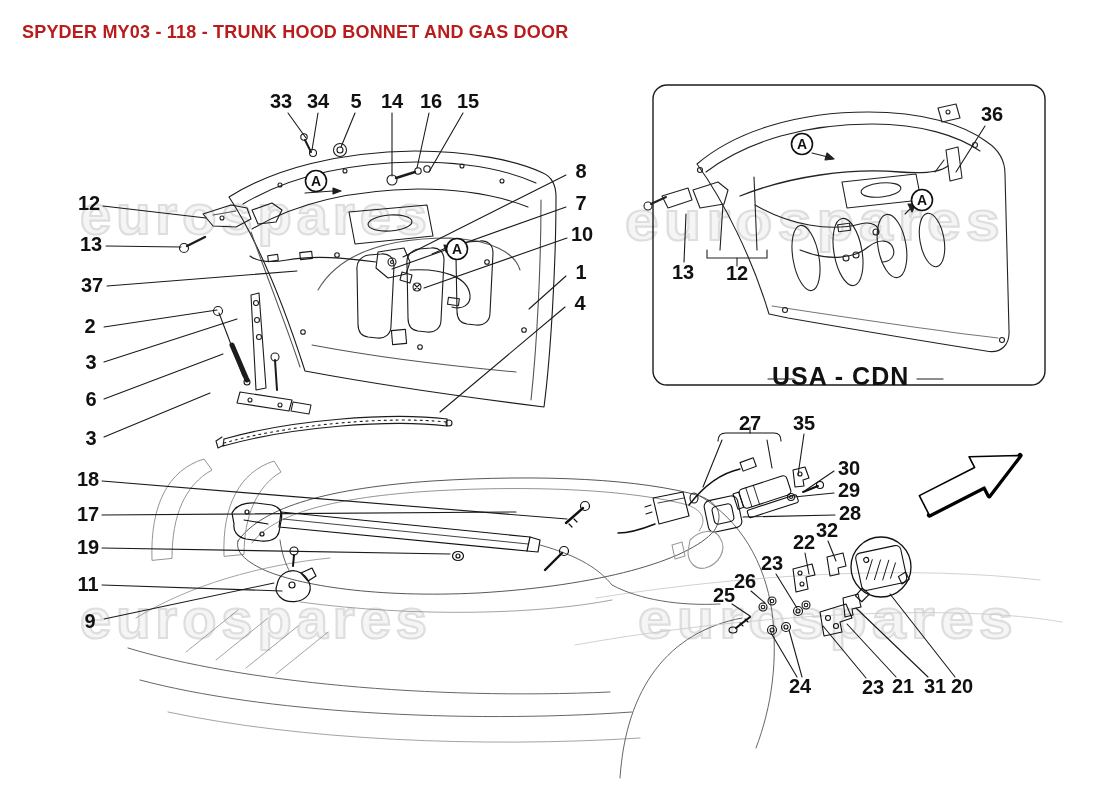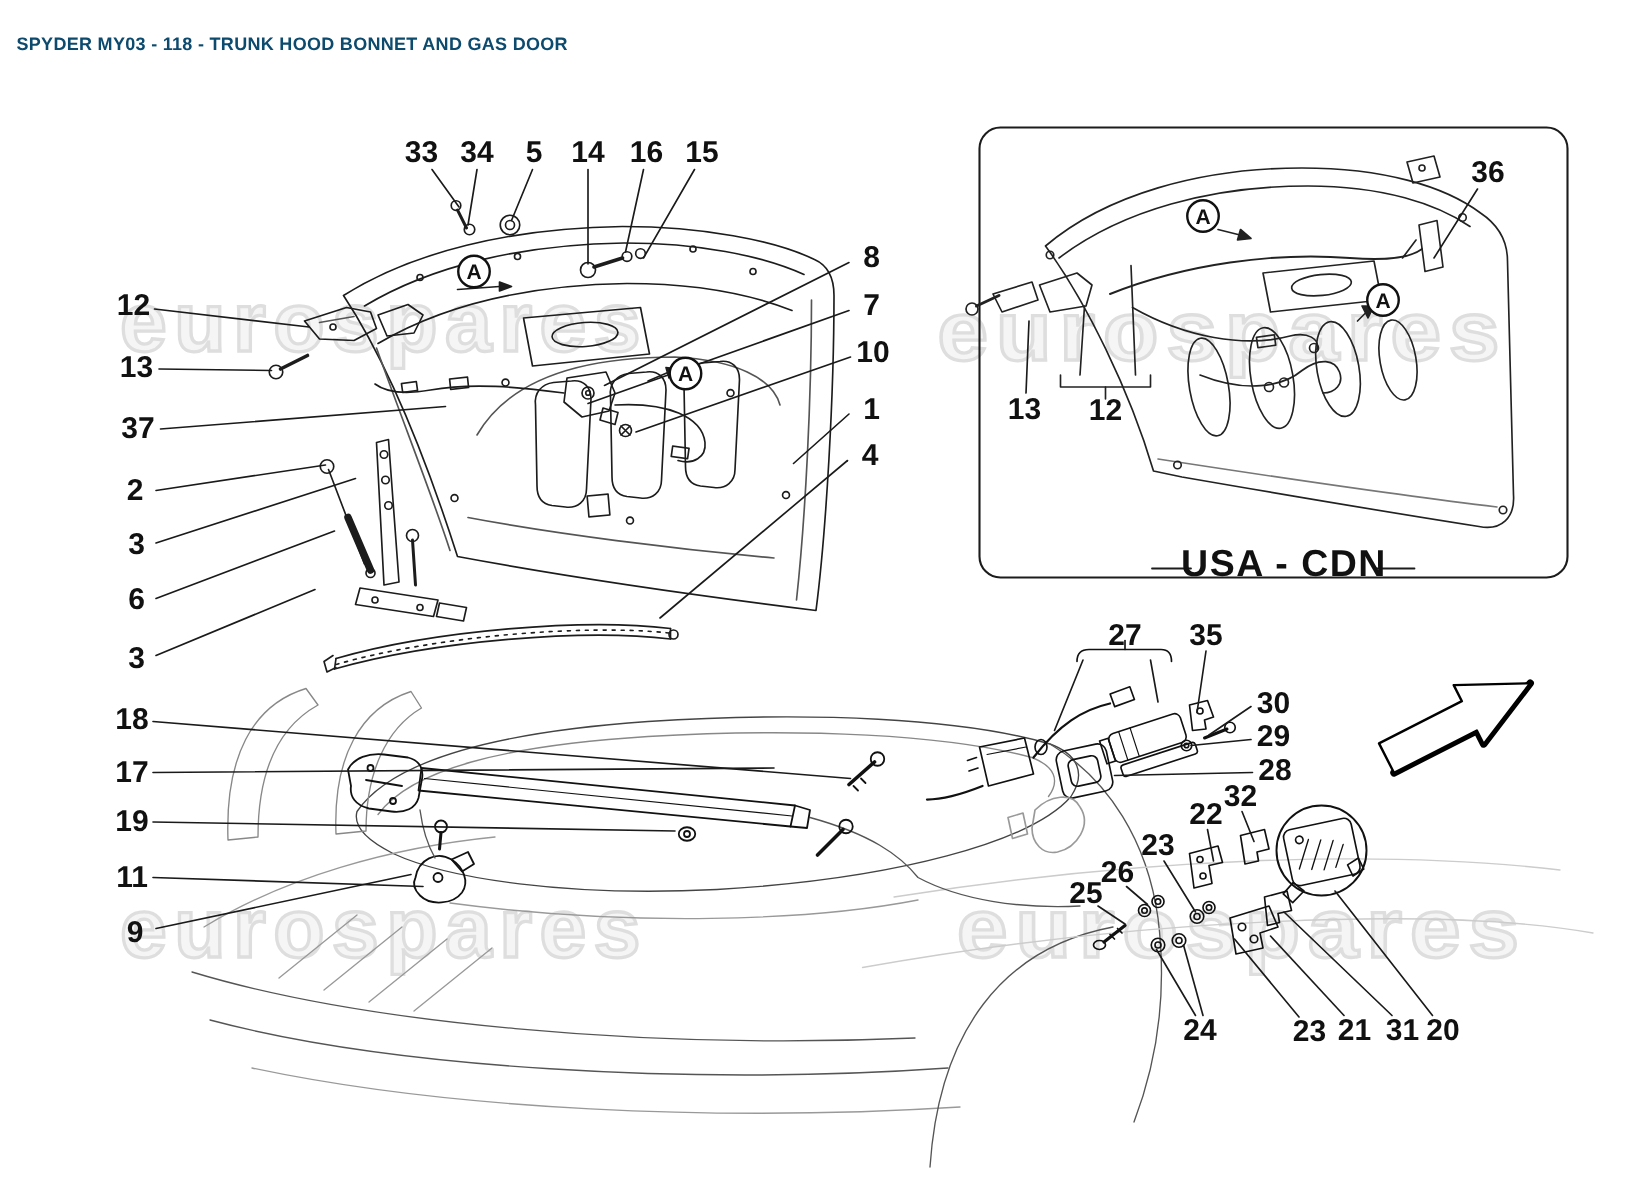--- a/index.html
+++ b/index.html
@@ -1,25 +1,25 @@
 <!DOCTYPE html>
 <html><head>
 <meta charset="utf-8">
 <style>
   html,body{margin:0;padding:0;background:#fff;}
   body{width:1100px;height:800px;position:relative;overflow:hidden;
        font-family:"Liberation Sans",sans-serif;}
-  .page-title{position:absolute;left:11px;top:22px;font-size:12px;font-weight:bold;
-       color:#0c4a6e;letter-spacing:.2px;z-index:3;white-space:nowrap;}
+  .page-title{position:absolute;left:22px;top:22px;font-size:18px;font-weight:bold;
+       color:#b91c1c;letter-spacing:.2px;z-index:3;white-space:nowrap;}
   .wm{position:absolute;z-index:0;font-weight:bold;font-size:56px;letter-spacing:5px;
       white-space:nowrap;color:#f5f5f5;-webkit-text-stroke:2.2px #dedede;
       text-stroke:2.2px #dedede;}
   .wm-wide{transform:scaleX(1.08);transform-origin:left center;}
   svg.diagram{position:absolute;left:0;top:0;z-index:1;}
-  .inset-caption{position:absolute;left:772px;top:362px;width:168px;text-align:center;
+  .inset-caption{position:absolute;left:772px;top:362px;width:168px;text-align:left;
       font-size:25px;font-weight:bold;color:#111;z-index:2;letter-spacing:1px;
       white-space:nowrap;}
   text.co{font-family:"Liberation Sans",sans-serif;font-size:20px;font-weight:bold;
       fill:#111;text-anchor:middle;stroke:none;}
   text.mk{font-family:"Liberation Sans",sans-serif;font-size:14px;font-weight:bold;
       fill:#111;text-anchor:middle;stroke:none;}
   line.ld{stroke:#1a1a1a;stroke-width:1.1;}
 </style>
 </head>
 <body>

